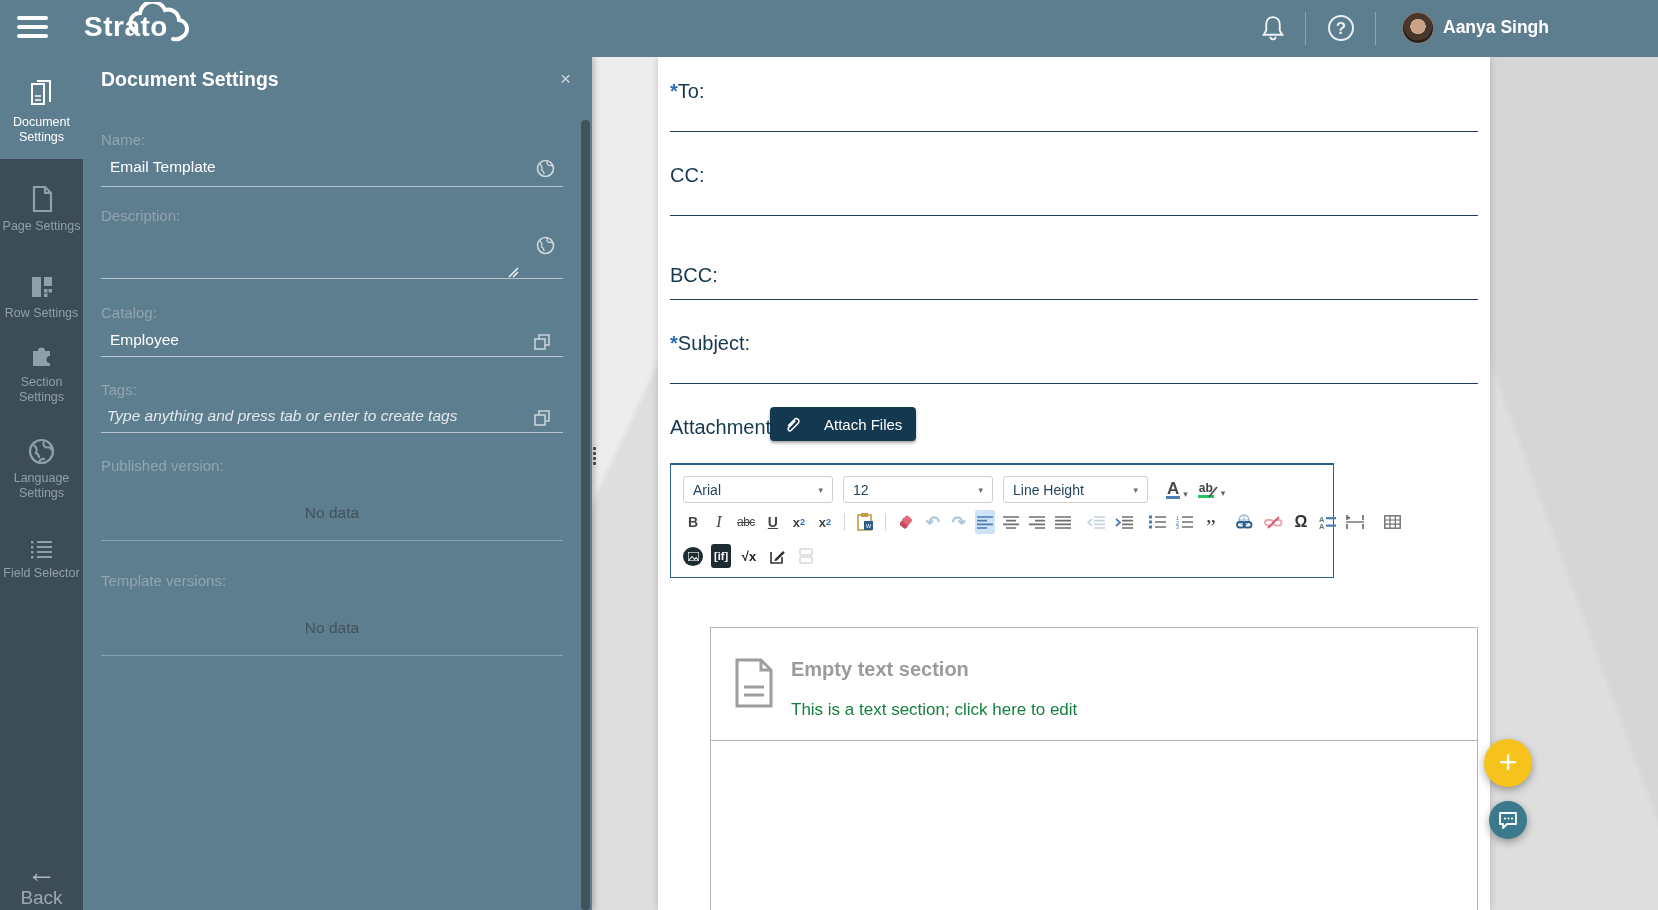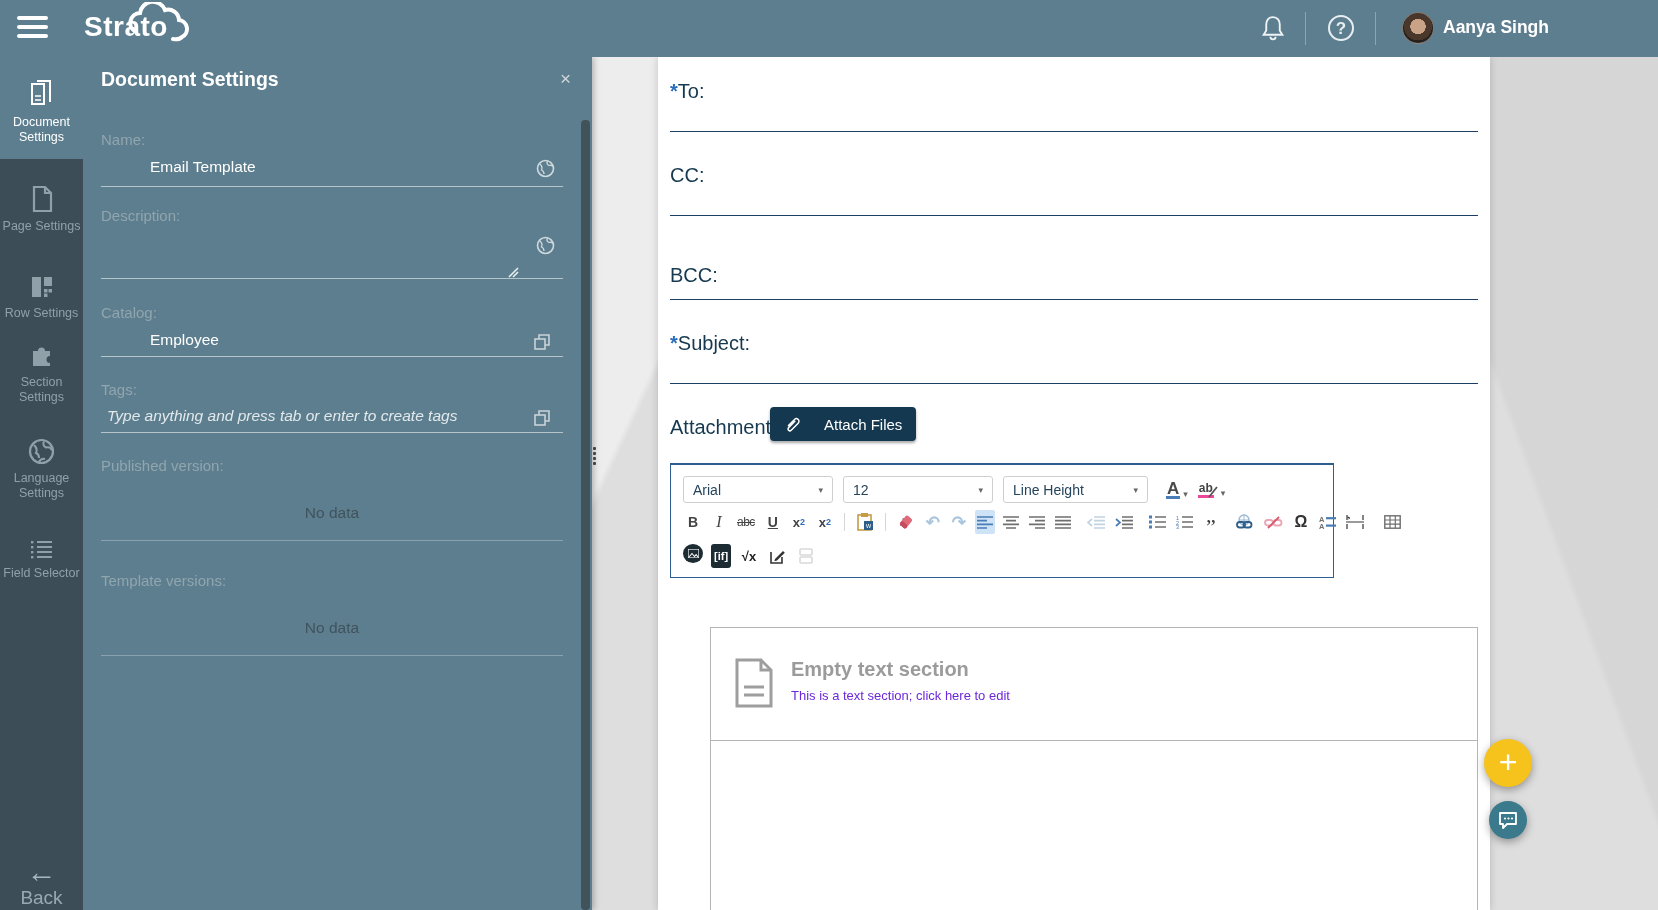--- a/index.html
+++ b/index.html
@@ -27,21 +27,21 @@
   #back-item { position:absolute; left:0; top:800px; width:83px; text-align:center; color:#9aa9b1; cursor:pointer; }
   #back-item .arrow { font-size:30px; line-height:30px; display:block; color:#a9b6bd; }
   #back-item .rlabel { font-size:19px; }
 
   
   #panel { position:absolute; left:83px; top:57px; width:509px; height:853px; background:#5d7e8e; z-index:20; box-shadow:2px 0 6px rgba(0,0,0,.25); }
   #panel-scroll { position:absolute; left:498px; top:63px; width:9px; height:790px; background:#42525b; border-radius:4px; }
   #panel-title { position:absolute; left:18px; top:11px; color:#fff; font-size:19.5px; font-weight:700; }
   #panel-close { position:absolute; left:477px; top:13px; color:#cdd7db; font-size:19px; cursor:pointer; line-height:18px; }
   .flabel { position:absolute; left:18px; color:#91a5af; font-size:15px; }
-  .fvalue { position:absolute; left:27px; color:#fff; font-size:15.5px;margin-left:40px; }
+  .fvalue { position:absolute; left:27px; color:#fff; font-size:15.5px; }
   .underline { position:absolute; left:18px; width:462px; height:1px; background:rgba(255,255,255,.55); }
   .pdivider  { position:absolute; left:18px; width:462px; height:1px; background:rgba(255,255,255,.28); }
   .nodata { position:absolute; left:18px; width:462px; text-align:center; color:#40535d; font-size:15.5px; }
   .globe-ic { position:absolute; left:453px; }
   .copy-ic  { position:absolute; left:450px; cursor:pointer; }
   .tags-ph { position:absolute; left:24px; color:#e2e9ec; font-size:15.5px; font-style:italic; }
   #resize-handle { position:absolute; left:424px; top:209px; cursor:nwse-resize; }
 
   
   #drag-handle { position:absolute; left:590px; top:447px; width:8px; height:18px; z-index:26; display:flex; flex-direction:column; justify-content:space-between; cursor:col-resize; }
@@ -65,49 +65,49 @@
 
   
   #editor-box { position:absolute; left:12px; top:406px; width:664px; height:115px; background:#fff;
                 border:1px solid #2c5d8f; border-top-width:2px; }
   #ed-row1 { position:absolute; left:12px; top:11px; height:27px; display:flex; align-items:center; gap:10px; }
   .dd { height:27px; border:1px solid #cfcfcf; border-radius:3px; background:#fff; display:flex; align-items:center;
         justify-content:space-between; padding:0 9px; cursor:pointer; }
   .dd .dd-val { font-size:14px; color:#24445c; }
   .dd .caret { font-size:9px; color:#666; margin-left:8px; }
   #ed-row2 { position:absolute; left:12px; top:44px; height:26px; display:flex; align-items:center; gap:6px; }
-  #ed-row3 { position:absolute; left:12px; top:79px; height:24px; display:flex; gap:8px; }
+  #ed-row3 { position:absolute; left:12px; top:79px; height:24px; display:flex; align-items:center; gap:8px; }
   .tbtn { min-width:20px; height:24px; display:flex; align-items:center; justify-content:center; cursor:pointer;
           font-size:14px; color:#5a5a5a; border-radius:2px; padding:0 2px; }
   .tbtn.active { background:#cfe3f7; }
   .tsep { width:1px; height:18px; background:#d6d6d6; margin:0 3px; }
   .glyph-b { font-weight:700; color:#444; }
   .glyph-i { font-style:italic; font-family:"Liberation Serif",serif; color:#444; font-size:16px; }
   .glyph-s { text-decoration:line-through; font-size:12px; color:#444; letter-spacing:-.5px; }
   .glyph-u { text-decoration:underline; font-weight:700; color:#444; }
   .supsub { font-weight:700; color:#444; font-size:13px; }
   .supsub sup, .supsub sub { color:#2a6ebb; font-size:9px; }
   .lightblue { color:#a9c6de; font-size:17px; font-weight:700; }
   .quote-g { font-family:"Liberation Serif",serif; font-size:22px; color:#3c3c3c; line-height:10px; padding-top:10px; }
   .omega-g { font-size:16px; color:#333; font-weight:700; }
   .formula-g { font-size:13px; color:#222; font-weight:700; }
   .ifbox { background:#1d2b33; color:#fff; border-radius:3px; font-size:11px; font-weight:700; padding:2px 3px; line-height:13px; }
   .imgcircle { width:19px; height:19px; background:#1d2b33; border-radius:50%; display:flex; align-items:center; justify-content:center; }
   .fontcolor-btn { display:flex; align-items:flex-end; cursor:pointer; }
   .fontcolor-btn .A { font-weight:700; font-size:17px; color:#4a4a4a; line-height:15px; border-bottom:3px solid #4a7cb5; padding:0 1px; }
   .hl-btn { position:relative; display:flex; align-items:flex-end; cursor:pointer; }
-  .hl-btn .ab { font-size:12px; font-weight:700; color:#444; border-bottom:3px solid #ec4899; padding:0 1px; line-height:13px; }
+  .hl-btn .ab { font-size:12px; font-weight:700; color:#444; border-bottom:3px solid #22c55e; padding:0 1px; line-height:13px; }
   .caret2 { font-size:9px; color:#666; margin-left:3px; }
 
   
   #section-wrap { position:absolute; left:52px; top:570px; width:768px; height:300px; background:#fff; border:1px solid #b5b5b5; }
   #section-top { position:absolute; left:0; top:0; width:100%; height:113px; border-bottom:1px solid #b5b5b5; }
   #es-icon { position:absolute; left:22px; top:29px; }
   #es-title { position:absolute; left:80px; top:30px; font-size:20px; font-weight:700; color:#9b9b9b; }
-  #es-sub { position:absolute; left:80px; top:60px; font-size:13px; color:#6d28d9; }
+  #es-sub { position:absolute; left:80px; top:72px; font-size:17px; color:#15803d; }
 
   
   #fab-add { position:absolute; left:1484px; top:739px; width:48px; height:48px; border-radius:50%; background:#f6c21c;
              color:#fff; font-size:32px; font-weight:400; text-align:center; line-height:46px; cursor:pointer;
              box-shadow:0 3px 8px rgba(0,0,0,.35); z-index:40; }
   #fab-chat { position:absolute; left:1489px; top:801px; width:38px; height:38px; border-radius:50%; background:#3a7a8c;
               display:flex; align-items:center; justify-content:center; cursor:pointer; box-shadow:0 3px 8px rgba(0,0,0,.35); z-index:40; }
 </style>
 </head>
 <body>

